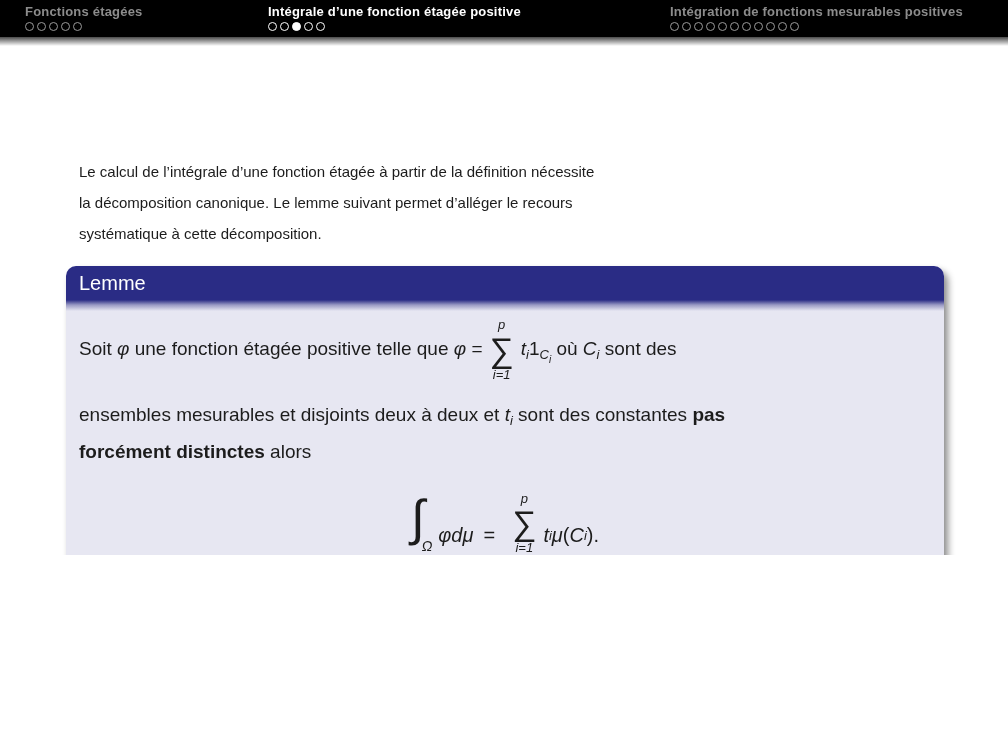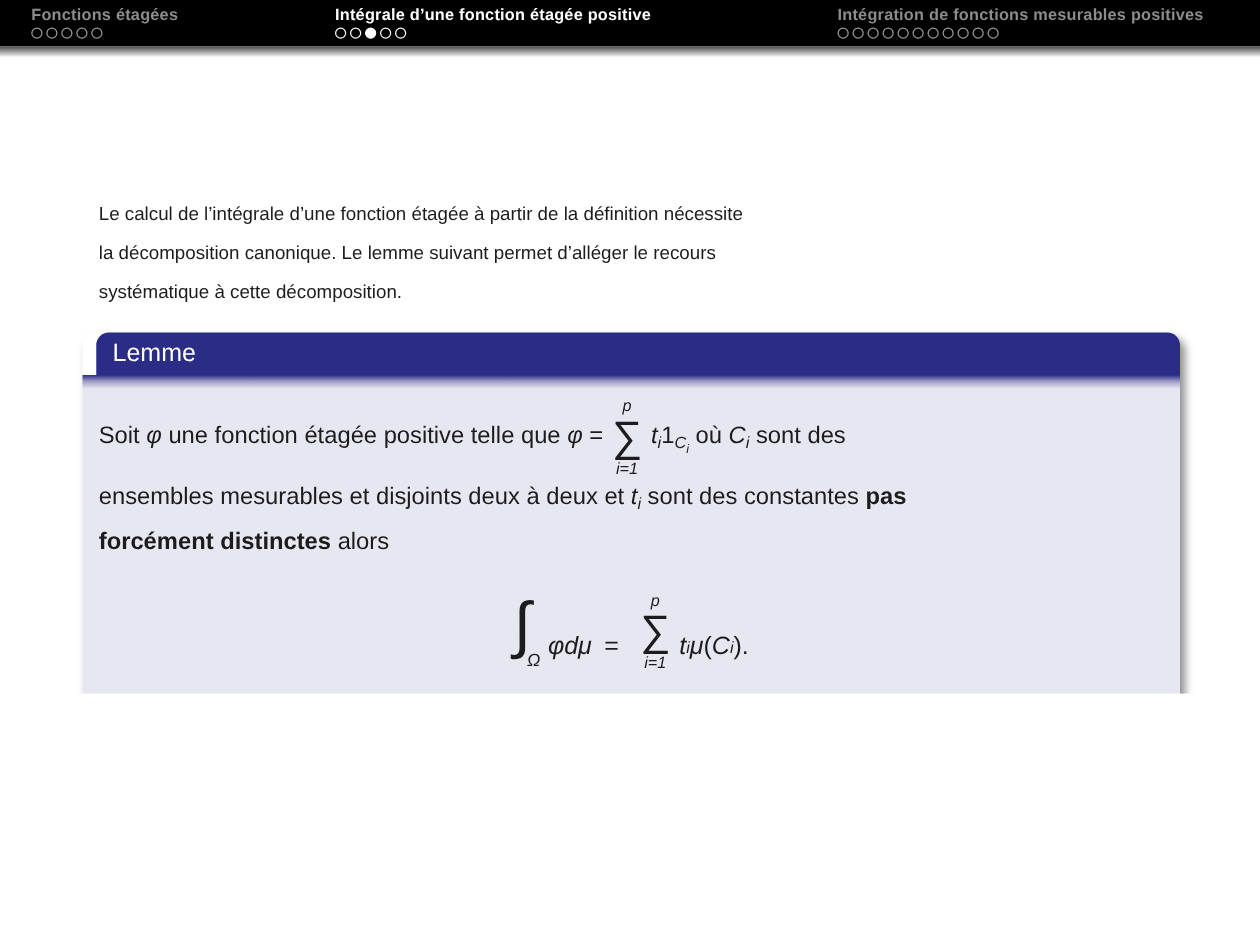--- a/index.html
+++ b/index.html
@@ -47,34 +47,33 @@
     position:absolute;left:66px;top:266px;width:878px;
     border-radius:10px;
     box-shadow:4px 5px 7px rgba(0,0,0,0.45);
   }
   .block-title{
     height:34px;line-height:34px;padding-left:13px;
     background:var(--block-title-bg,#2a2c85);
     color:var(--block-title-fg,#ffffff);
     font-size:20px;
     border-radius:10px 10px 0 0;
-    margin-left:11px;
   }
   .block-body{
     background:var(--block-body-bg,#e7e7f2);
     border-radius:0 0 10px 10px;
     padding:0 13px 16px 13px;
     min-height:233px;box-sizing:border-box;
   }
   .title-fade{height:11px;margin:0 -13px;
     background:linear-gradient(to bottom,var(--block-title-bg,#2a2c85) 0%,#9a9ac4 45%,var(--block-body-bg,#e7e7f2) 100%);
   }
 
   .mline1{margin-top:6px;white-space:nowrap;font-size:19px;}
-  .mline23{margin-top:0;font-size:19px;line-height:31px;white-space:nowrap;}
+  .mline23{margin-top:17px;font-size:19px;line-height:31px;white-space:nowrap;}
   .bold{font-weight:bold;}
   .it{font-style:italic;}
   .sub{font-size:13px;vertical-align:-4px;}
   .subsub{font-size:10px;vertical-align:-8px;}
 
   .bigop{
     display:inline-flex;flex-direction:column;align-items:center;
     vertical-align:middle;line-height:1;margin:0 7px;
   }
   .op-sup,.op-sub{font-size:13px;font-style:italic;line-height:1.2;}

